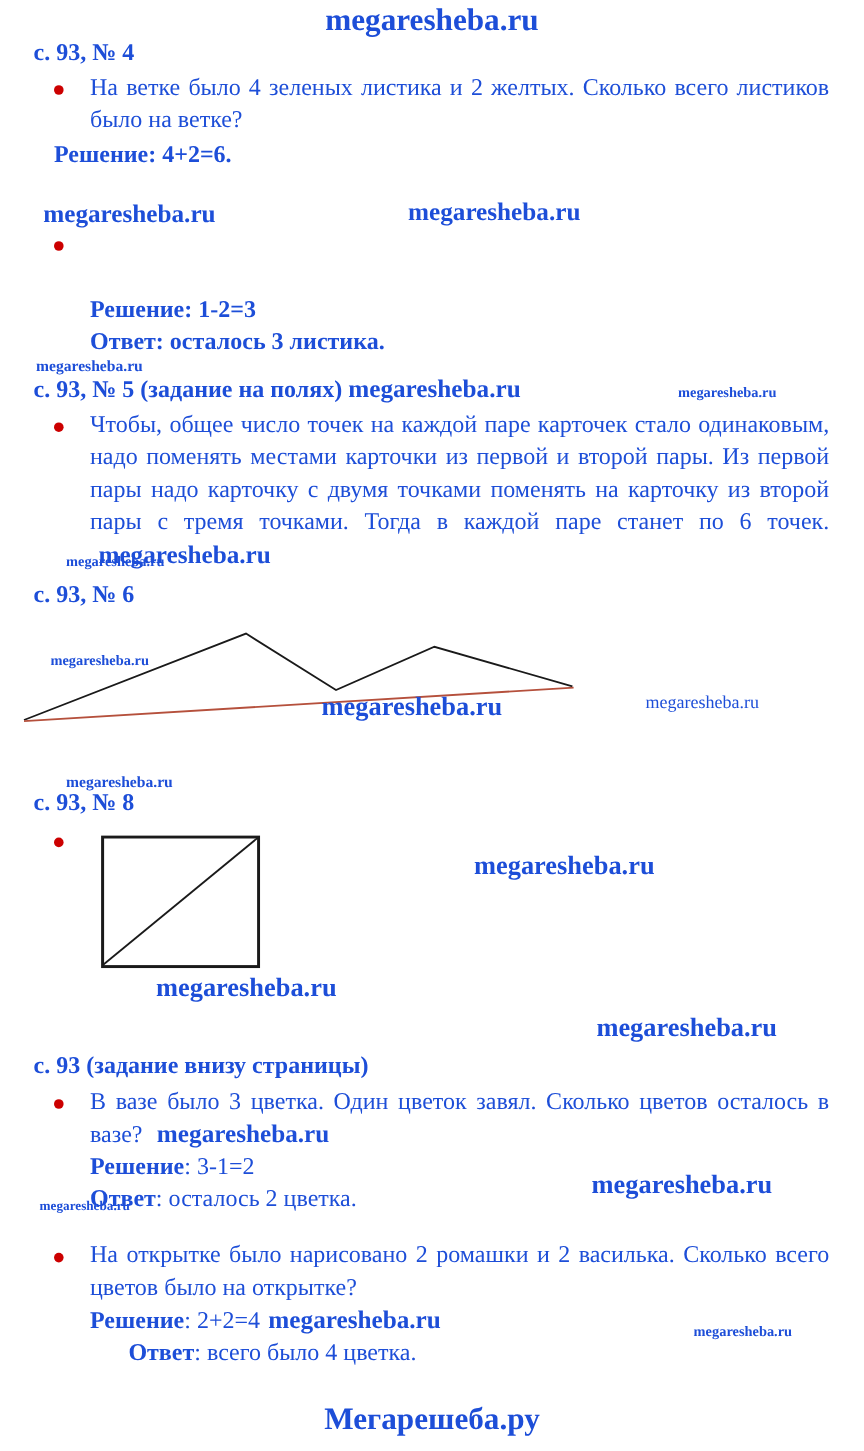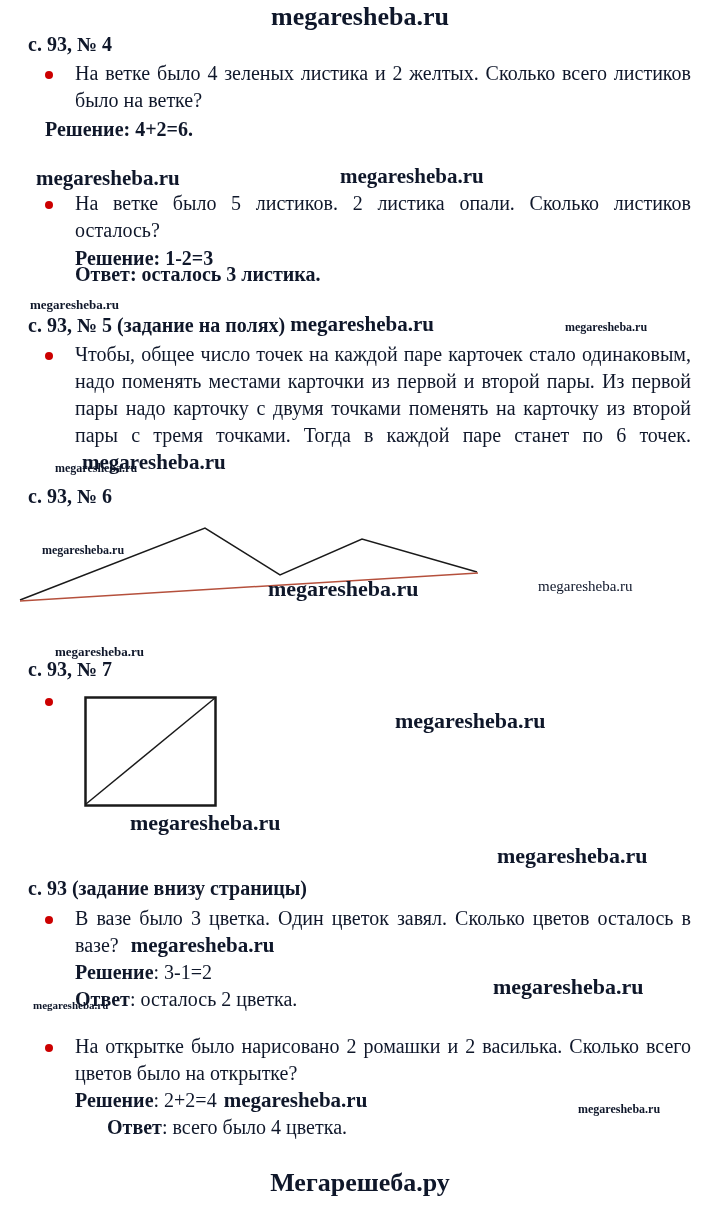--- a/index.html
+++ b/index.html
@@ -6,21 +6,21 @@
     margin: 0;
     padding: 0;
     background: #ffffff;
   }
   .page {
     position: relative;
     width: 720px;
     height: 1209px;
     background: #ffffff;
     font-family: "Liberation Serif", "DejaVu Serif", serif;
-    color: #0f172a;
+    color: #1d4ed8;
     overflow: hidden;
   }
   .abs { position: absolute; }
   .center { width: 720px; left: 0; text-align: center; }
   .h-title { font-size: 26px; font-weight: bold; }
   .heading { font-size: 20px; font-weight: bold; white-space: nowrap; }
   .para {
     font-size: 20px;
     line-height: 27px;
     text-align: justify;
@@ -61,25 +61,22 @@
   <span class="abs bullet" style="left:45px; top:71px;"></span>
   <div class="abs para" style="left:75px; top:60px; width:616px;">
     <span>На ветке было 4 зеленых листика и 2 желтых. Сколько всего листиков было на ветке?</span>
   </div>
   <div class="abs line b" style="left:45px; top:116px;">Решение: 4+2=6.</div>
 
   <div class="abs wm wm-21" style="left:36px; top:166px;">megaresheba.ru</div>
   <div class="abs wm wm-21" style="left:340px; top:164px;">megaresheba.ru</div>
 
   <span class="abs bullet" style="left:45px; top:201px;"></span>
-  <div class="abs para" style="left:75px; top:190px; width:616px;">
-    <span>На ветке было 5 листиков. 2 листика опали. Сколько листиков осталось?</span>
-  </div>
   <div class="abs line b" style="left:75px; top:245px;">Решение: 1-2=3</div>
-  <div class="abs line b" style="left:75px; top:261px;">Ответ: осталось 3 листика.</div>
+  <div class="abs line b" style="left:75px; top:272px;">Ответ: осталось 3 листика.</div>
 
   <div class="abs wm wm-13" style="left:30px; top:297px;">megaresheba.ru</div>
 
   <div class="abs hrow" style="left:28px; top:312px;">
     <span class="heading">с. 93, № 5 (задание на полях)</span>
     <span class="wm wm-21" style="margin-left:5px;">megaresheba.ru</span>
   </div>
   <div class="abs wm wm-12" style="left:565px; top:320px;">megaresheba.ru</div>
 
   <span class="abs bullet" style="left:45px; top:352px;"></span>
@@ -95,21 +92,21 @@
     <polyline points="5,80 190,8 265,55 347,19 462,52" fill="none" stroke="#1a1a1a" stroke-width="1.5"></polyline>
     <line x1="5" y1="81" x2="463" y2="53" stroke="#b5503c" stroke-width="1.5"></line>
   </svg>
 
   <div class="abs wm wm-12" style="left:42px; top:543px;">megaresheba.ru</div>
   <div class="abs wm wm-22" style="left:268px; top:576px;">megaresheba.ru</div>
   <div class="abs wm wm-15" style="left:538px; top:578px;">megaresheba.ru</div>
 
   <div class="abs wm wm-13" style="left:55px; top:644px;">megaresheba.ru</div>
 
-  <div class="abs heading" style="left:28px; top:658px;">с. 93, № 7</div>
+  <div class="abs heading" style="left:28px; top:658px;">с. 93, № 8</div>
 
   <span class="abs bullet" style="left:45px; top:698px;"></span>
   <svg class="abs" style="left:84px; top:696px;" width="133" height="111" viewBox="0 0 133 111">
     <rect x="1.5" y="1.5" width="130" height="108" fill="none" stroke="#1a1a1a" stroke-width="2.5"></rect>
     <line x1="2" y1="108" x2="131" y2="2" stroke="#1a1a1a" stroke-width="1.5"></line>
   </svg>
 
   <div class="abs wm wm-22" style="left:395px; top:708px;">megaresheba.ru</div>
   <div class="abs wm wm-22" style="left:130px; top:810px;">megaresheba.ru</div>
   <div class="abs wm wm-22" style="left:497px; top:843px;">megaresheba.ru</div>

